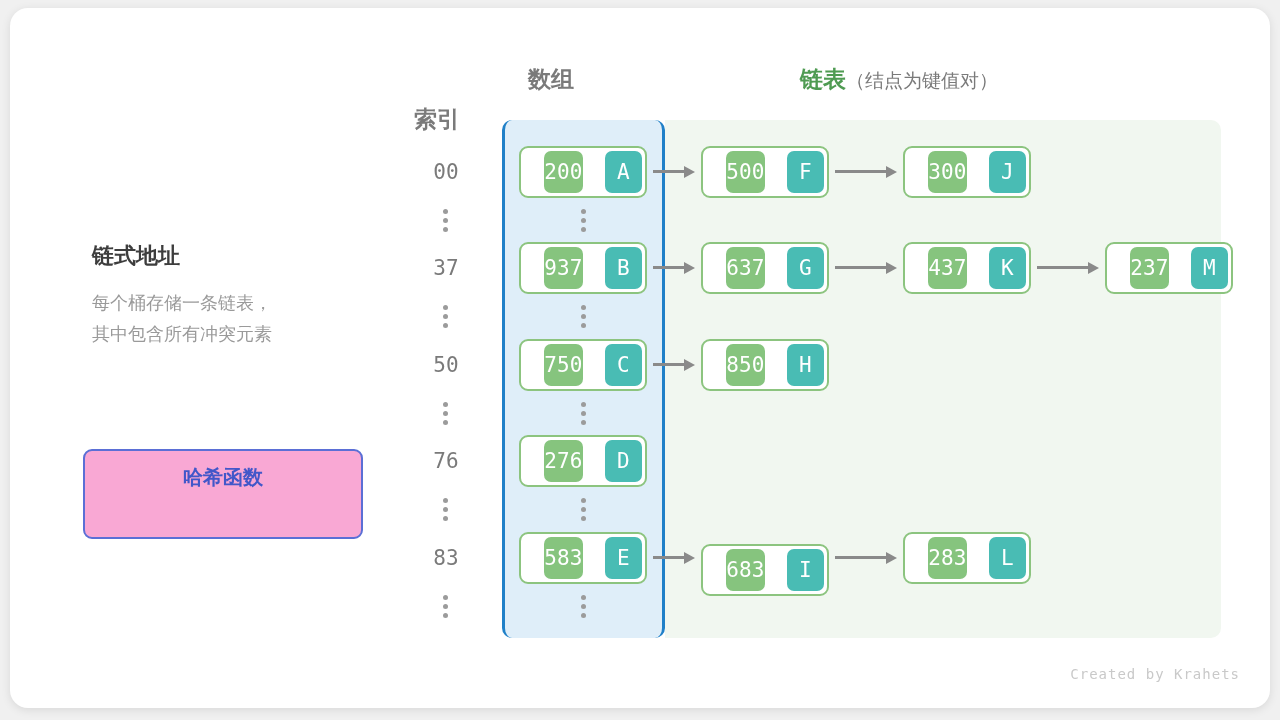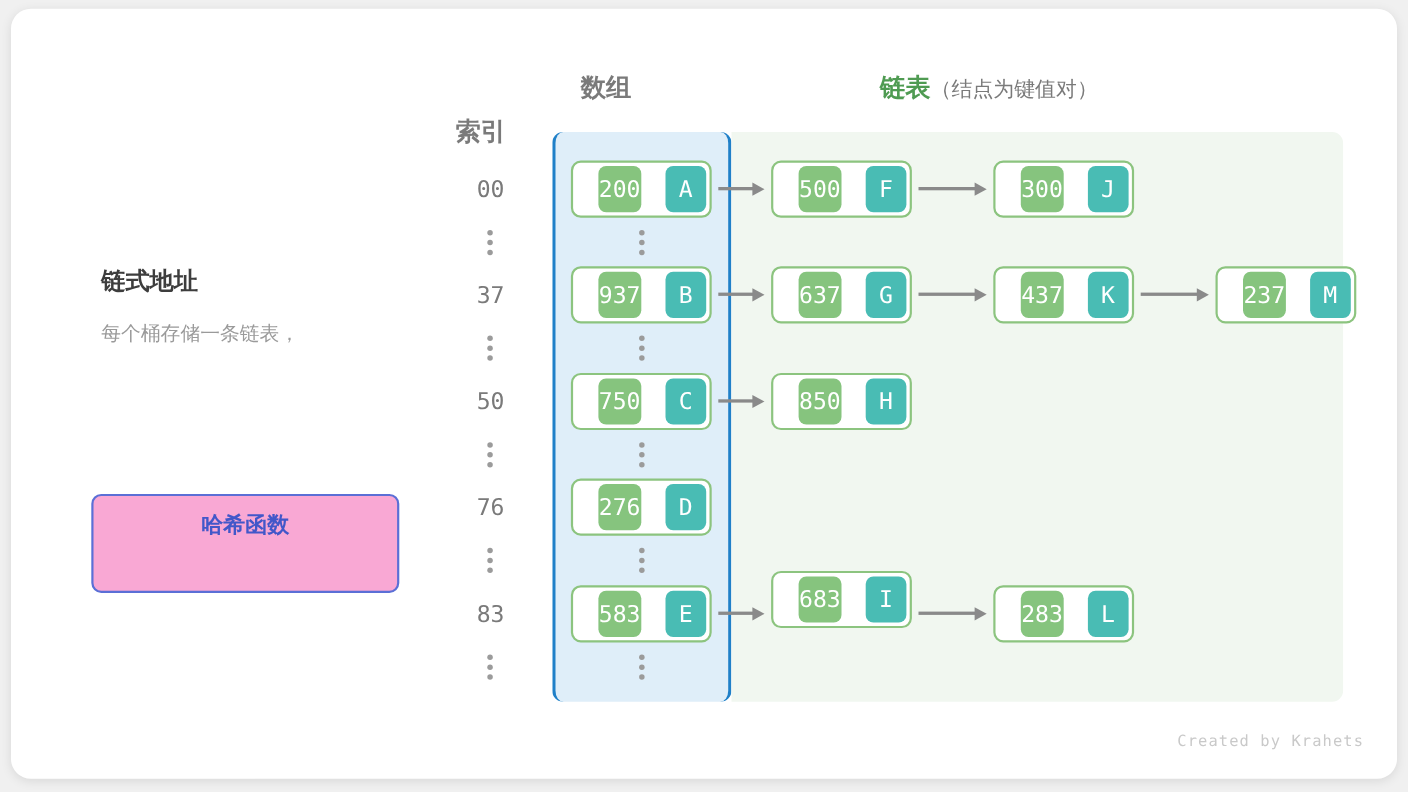--- a/index.html
+++ b/index.html
@@ -185,20 +185,21 @@
 
 <div id="card">
 
   <div class="hdr" id="hdr-index">索引</div>
   <div class="hdr" id="hdr-array">数组</div>
   <div class="hdr" id="hdr-list"><span>链表</span><span class="sub">（结点为键值对）</span></div>
 
   <div id="desc-title">链式地址</div>
   <div id="desc-body">
     <div>每个桶存储一条链表，</div>
+    <div>其中包含所有冲突元素</div>
   </div>
 
   <div id="hash-box">
     <div id="hash-title">哈希函数</div>
   </div>
 
   <div id="list-region"></div>
   <div id="array-region"></div>
 
   <div id="rows">
@@ -272,21 +273,21 @@
       </div>
       <div class="idx" style="top: 538px;">83</div>
       <div class="node" style="left: 509px; top: 524px; width: 128px;">
         <div class="key">583</div>
         <div class="val">E</div>
       </div>
       <div class="arrow" style="left: 643px; top: 544px; width: 42px;">
         <div class="shaft" style="width: 32px;"></div>
         <div class="head" style="left: 31px;"></div>
       </div>
-      <div class="node" style="left: 691px; top: 511px; width: 128px;">
+      <div class="node" style="left: 691px; top: 536px; width: 128px;">
         <div class="key">683</div>
         <div class="val">I</div>
       </div>
       <div class="arrow" style="left: 825px; top: 544px; width: 62px;">
         <div class="shaft" style="width: 52px;"></div>
         <div class="head" style="left: 51px;"></div>
       </div>
       <div class="node" style="left: 893px; top: 524px; width: 128px;">
         <div class="key">283</div>
         <div class="val">L</div>

